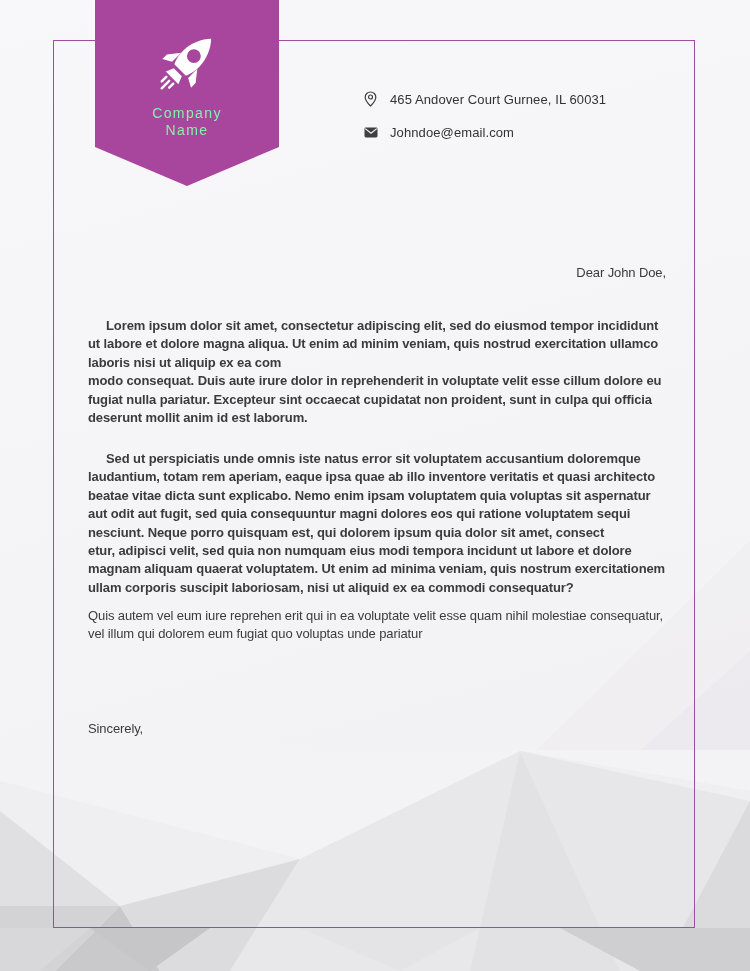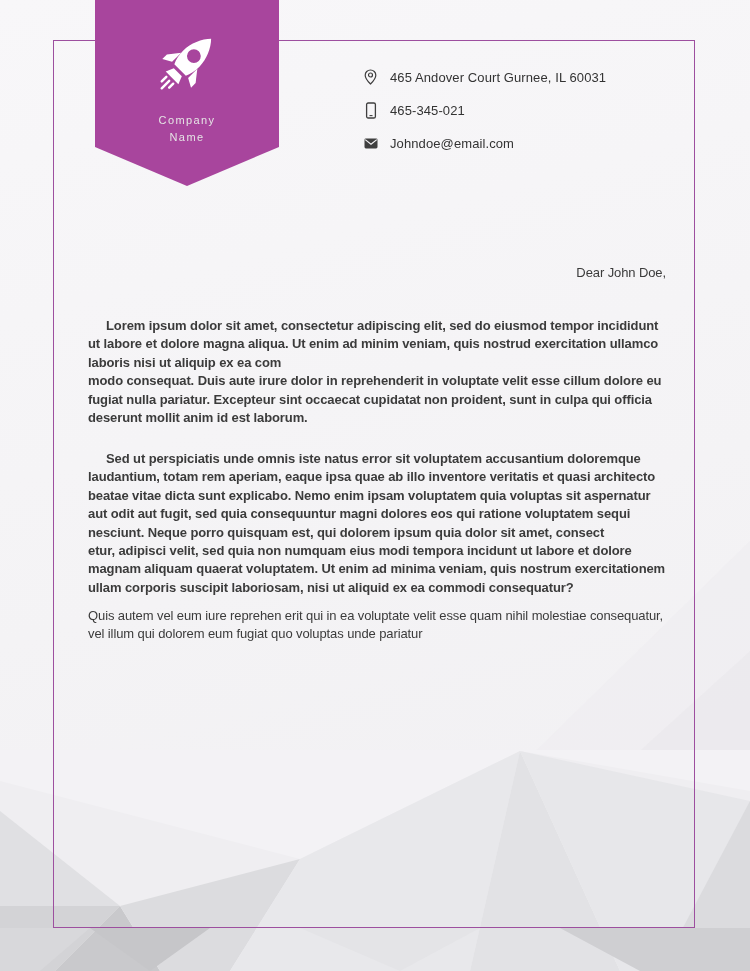--- a/index.html
+++ b/index.html
@@ -26,25 +26,25 @@
     position:absolute;left:95px;top:0;width:184px;height:186px;
     background:var(--banner-purple);
     clip-path:polygon(0 0,100% 0,100% 79%,50% 100%,0 79%);
     z-index:3;
     display:flex;flex-direction:column;align-items:center;
     box-sizing:border-box;padding-top:24px;
   }
   .rocket{width:78px;height:78px;display:block;}
   .rocket-window{fill:var(--banner-purple);}
   .company-name{
-    margin-top:10px;color:#e5e5e5;
-    font-size:11px;line-height:17px;font-weight:300;
+    margin-top:3px;color:#86efac;
+    font-size:14px;line-height:17px;font-weight:300;
     letter-spacing:1.4px;text-align:center;white-space:pre-line;
   }
-  .contact{position:absolute;left:363px;top:67px;z-index:2;}
+  .contact{position:absolute;left:363px;top:89px;z-index:2;}
   .crow{display:flex;align-items:center;height:20px;margin-bottom:13px;}
   .cicon{width:15px;height:17px;display:flex;align-items:center;justify-content:center;color:var(--icon-gray);flex:0 0 15px;}
   .ctext{margin-left:12px;font-size:13px;color:#333333;letter-spacing:0.1px;}
   .letter{
     position:absolute;left:88px;top:264px;width:578px;z-index:2;
     color:var(--body-text);font-size:13px;line-height:18.4px;letter-spacing:-0.1px;
   }
   .lblock{position:absolute;left:0;width:578px;white-space:pre-line;}
   .greeting{top:0;text-align:right;}
   .p1{top:53px;}
@@ -101,42 +101,34 @@
       <span class="cicon">
         <svg width="13" height="16" viewBox="0 0 13 16">
             <path d="M6.5 1 C3.5 1 1.2 3.3 1.2 6.2 C1.2 9.8 6.5 15 6.5 15 C6.5 15 11.8 9.8 11.8 6.2 C11.8 3.3 9.5 1 6.5 1 Z" fill="none" stroke="currentColor" stroke-width="1.2"></path>
             <circle cx="6.5" cy="6" r="2" fill="none" stroke="currentColor" stroke-width="1.2"></circle>
           </svg>
       </span>
       <span class="ctext">465 Andover Court Gurnee, IL 60031</span>
     </div>
     <div class="crow">
       <span class="cicon">
-        <svg width="12" height="17" viewBox="0 0 12 17">
-            <rect x="1.6" y="1" width="8.8" height="15" rx="1.6" fill="none" stroke="currentColor" stroke-width="1.3"></rect>
-            <line x1="4.5" y1="13.6" x2="7.5" y2="13.6" stroke="currentColor" stroke-width="1.1"></line>
-          </svg>
-      </span>
-      <span class="ctext">465-345-021</span>
-    </div>
-    <div class="crow">
-      <span class="cicon">
         <svg width="14" height="11" viewBox="0 0 14 11">
             <rect x="0.5" y="0.5" width="13" height="10" rx="1.4" fill="currentColor"></rect>
             <path d="M1.2 1.6 L7 6.2 L12.8 1.6" fill="none" stroke="#F4F3F5" stroke-width="1.2"></path>
           </svg>
       </span>
       <span class="ctext">Johndoe@email.com</span>
     </div>
   </div>
 
   <div class="letter">
     <div class="lblock greeting">Dear John Doe,</div>
     <div class="lblock p1 indent">Lorem ipsum dolor sit amet, consectetur adipiscing elit, sed do eiusmod tempor incididunt ut labore et dolore magna aliqua. Ut enim ad minim veniam, quis nostrud exercitation ullamco laboris nisi ut aliquip ex ea com
 modo consequat. Duis aute irure dolor in reprehenderit in voluptate velit esse cillum dolore eu fugiat nulla pariatur. Excepteur sint occaecat cupidatat non proident, sunt in culpa qui officia deserunt mollit anim id est laborum.</div>
     <div class="lblock p2 indent">Sed ut perspiciatis unde omnis iste natus error sit voluptatem accusantium doloremque laudantium, totam rem aperiam, eaque ipsa quae ab illo inventore veritatis et quasi architecto beatae vitae dicta sunt explicabo. Nemo enim ipsam voluptatem quia voluptas sit aspernatur aut odit aut fugit, sed quia consequuntur magni dolores eos qui ratione voluptatem sequi nesciunt. Neque porro quisquam est, qui dolorem ipsum quia dolor sit amet, consect
 etur, adipisci velit, sed quia non numquam eius modi tempora incidunt ut labore et dolore magnam aliquam quaerat voluptatem. Ut enim ad minima veniam, quis nostrum exercitationem ullam corporis suscipit laboriosam, nisi ut aliquid ex ea commodi consequatur?</div>
     <div class="lblock p3">Quis autem vel eum iure reprehen erit qui in ea voluptate velit esse quam nihil molestiae consequatur, vel illum qui dolorem eum fugiat quo voluptas unde pariatur</div>
     <div class="lblock closing">
+      <div>Sincerely,</div>
     </div>
   </div>
 
 </div>
 
 </body></html>

